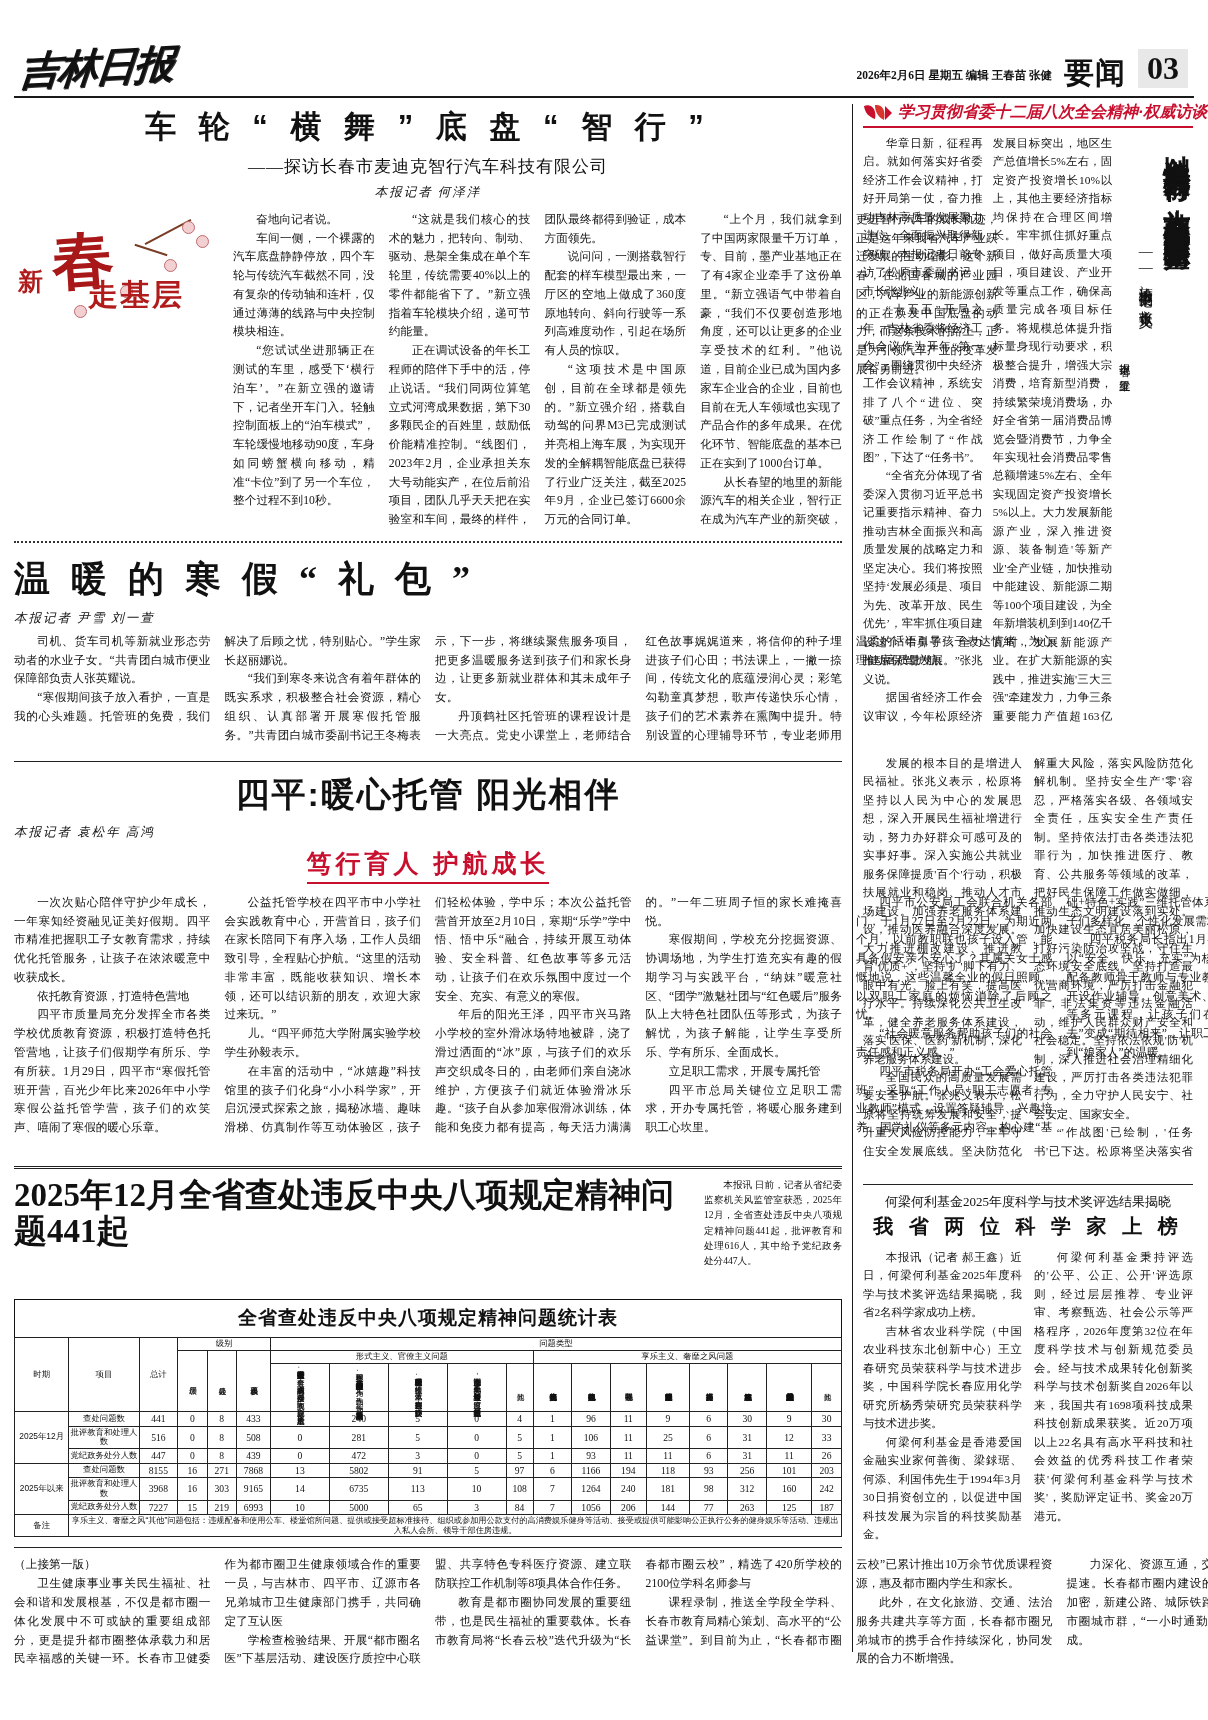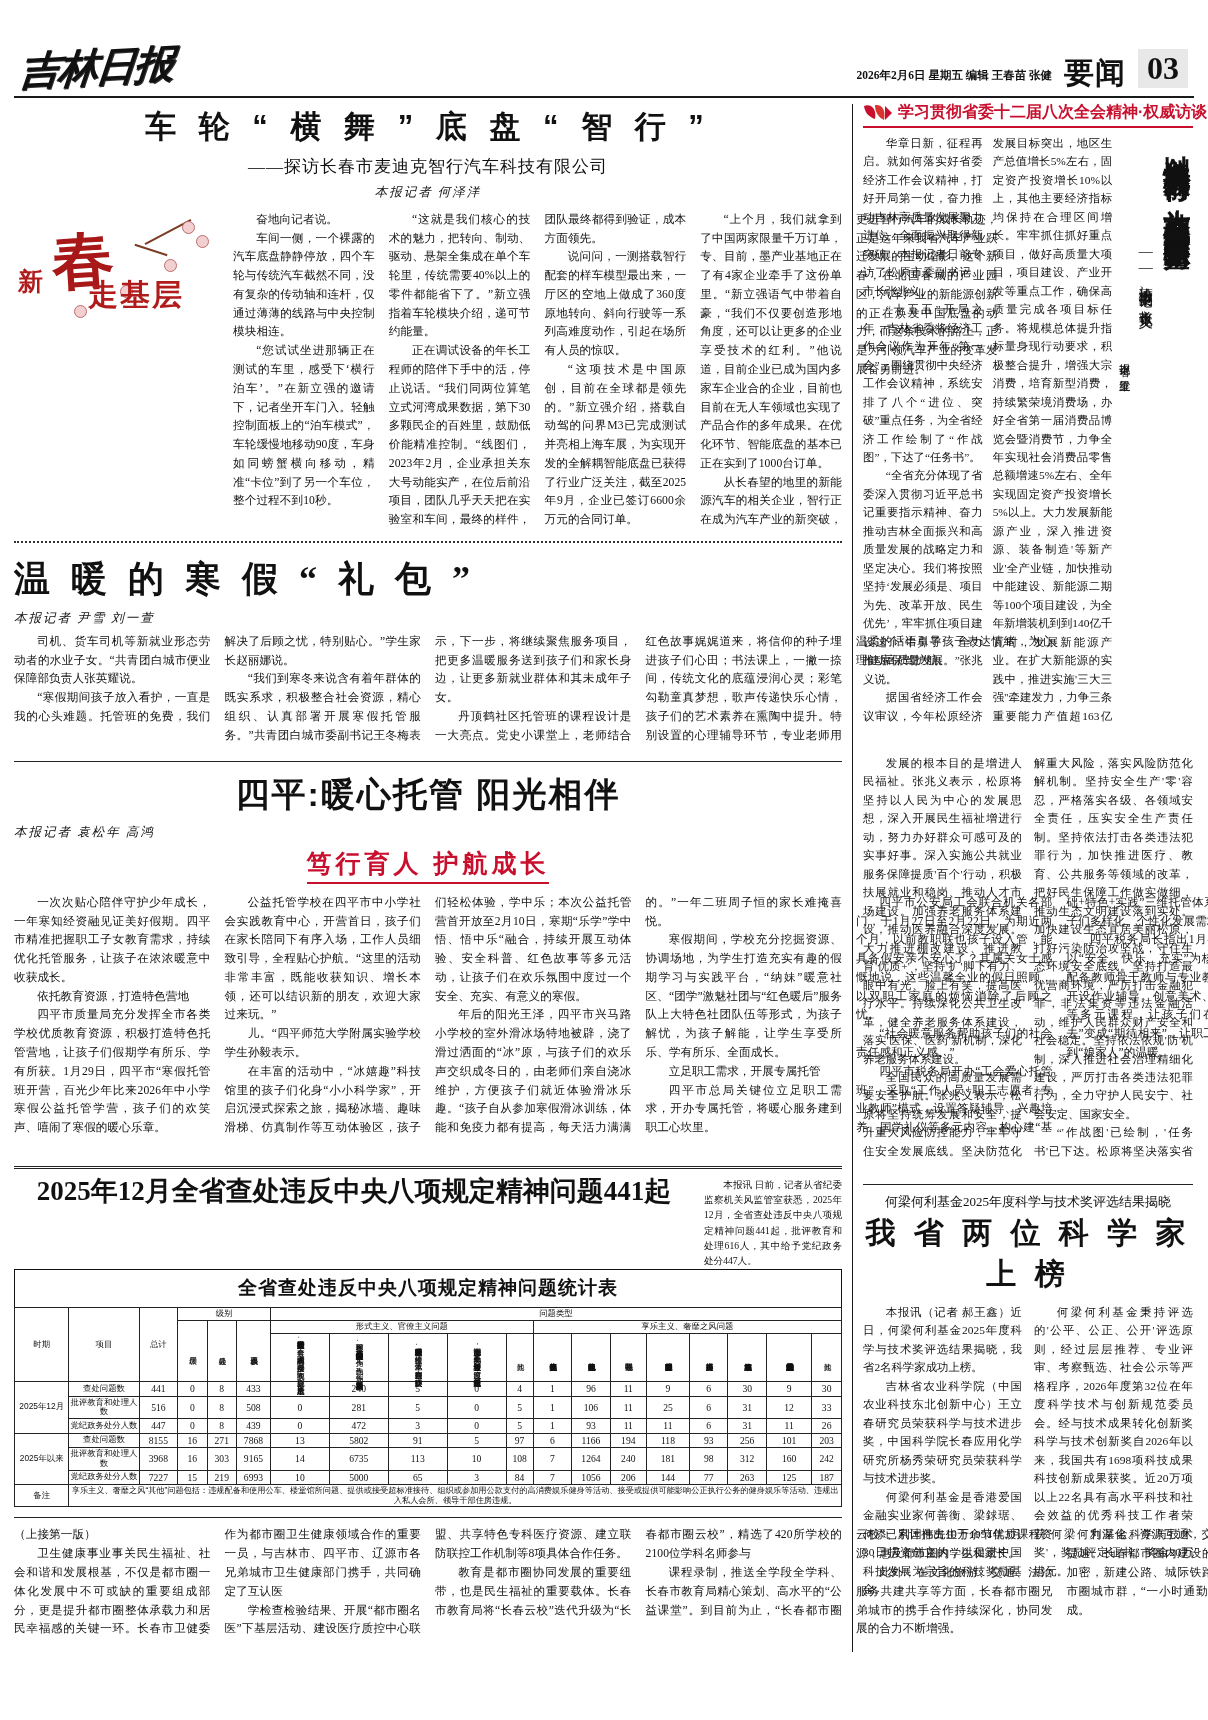--- a/index.html
+++ b/index.html
@@ -82,41 +82,41 @@
     text-align:center;margin:6px 0 10px 0;position:relative;
   }
   .redbanner .rb-txt{
     color:#c8102e;font-size:25px;font-weight:bold;letter-spacing:4px;
     font-family:"Liberation Sans",sans-serif;display:inline-block;
     border-bottom:2px solid #c8102e;padding-bottom:2px;
   }
   .tbl-head{
     font-size:19px;font-weight:bold;text-align:center;letter-spacing:1px;
     font-family:"Liberation Sans",sans-serif;padding:5px 0 6px 0;
-    border-left:1.4px solid #111;border-right:1.4px solid #111;border-top:1.4px solid #111;
+    border-left:1.4px solid #111;border-right:1.4px solid #111;border-top:1.4px solid #111;margin-top:30px;
   }
   table.stat{
     border-collapse:collapse;width:100%;font-size:8.4px;
     font-family:"Liberation Sans",sans-serif;table-layout:fixed;
   }
   table.stat td,table.stat th{
     border:1px solid #222;text-align:center;vertical-align:middle;padding:1px 0;
     line-height:1.18;font-weight:normal;
   }
   .vt{writing-mode:vertical-rl;text-orientation:upright;letter-spacing:0px;
       margin:0 auto;max-height:86px;font-size:7.6px;line-height:1.15;}
   .vt2{writing-mode:vertical-rl;text-orientation:upright;letter-spacing:0px;
       margin:0 auto;max-height:56px;font-size:7.6px;line-height:1.15;}
   .num{font-size:9.6px;font-family:"Liberation Serif",serif;}
   .remark{font-size:8.2px;text-align:left;padding:3px 4px;line-height:1.45;}
 
   
   .rb-top{
     display:flex;align-items:center;gap:5px;margin:4px 0 6px 0;
-    border-bottom:2px solid #c8102e;padding-bottom:3px;
+    border-bottom:2px solid #c8102e;padding-bottom:3px;font-style:italic;
   }
   .rb-top .txt{color:#c8102e;font-size:16px;font-weight:bold;letter-spacing:0px;
       font-family:"Liberation Sans",sans-serif;white-space:nowrap;}
   .flag{width:30px;height:20px;position:relative;flex:0 0 auto;}
 
   .vert-block{display:flex;flex-direction:row-reverse;gap:4px;align-items:flex-start;}
   .vhead{
     writing-mode:vertical-rl;text-orientation:upright;
     font-size:27px;font-weight:bold;letter-spacing:2px;line-height:1.25;
     font-family:"Liberation Sans",sans-serif;height:600px;
@@ -129,21 +129,21 @@
   .vsign{
     writing-mode:vertical-rl;text-orientation:upright;
     font-size:11px;letter-spacing:1px;line-height:1.4;
     height:170px;margin-top:220px;
   }
   .r-text{font-size:11.4px;line-height:1.62;text-align:justify;}
   .r-text p{margin:0;text-indent:2em;}
   .r-cols2{column-count:2;column-gap:12px;}
 
   .sub-t{font-size:13px;text-align:center;margin:8px 0 2px 0;letter-spacing:0px;}
-  .main-t{font-size:30px;font-weight:bold;text-align:center;letter-spacing:5px;
+  .main-t{font-size:20px;font-weight:bold;text-align:center;letter-spacing:5px;
           font-family:"Liberation Sans",sans-serif;margin:2px 0 8px 0;}
   .nohang{text-indent:0 !important;}
 </style>
 </head>
 <body>
 
 <div class="page">
 
   <div class="masthead">
     <div class="logo">吉林日报</div>
@@ -227,21 +227,21 @@
           <p>“社会暖意服务帮助孩子们的社会责任感和正义感。”</p>
           <p>四平市税务局开办“工会爱心托管班”，采取“工作人员+职工志愿者+专业教师”模式，设置答疑辅导、兴趣培养、国学礼仪等多元内容，构心建“基础+特色+实践”三维托管体系，解足孩子们多样化、个性化发展需求。</p>
           <p>四平税务局长指出1月4日开班，以“安全、快乐、充实”为核心理念，配备教师骨干教师与专业教师团队，开设作业辅导、创意美术、趣味互动等多元课程，让孩子们在“无忧可去”变成“期待相来”，让职工真切感受到“娘家人”的温暖。</p>
         </div>
       </div>
 
       <div class="solid-thick"></div>
 
       <div style="display:flex;gap:10px;align-items:flex-start;">
         <div style="flex:1 1 auto;">
-          <div style="font-size:27px;font-weight:bold;letter-spacing:0px;font-family:'Liberation Serif',serif;line-height:1.1;text-align:center;">2025年12月全省查处违反中央八项规定精神问题441起</div>
+          <div style="font-size:33px;font-weight:bold;letter-spacing:0px;font-family:'Liberation Serif',serif;line-height:1.1;">2025年12月全省查处违反中央八项规定精神问题441起</div>
         </div>
         <div style="width:138px;flex:0 0 auto;font-size:9.6px;line-height:1.6;text-align:justify;">
           <p style="margin:0;text-indent:2em;">本报讯 日前，记者从省纪委监察机关风监管室获悉，2025年12月，全省查处违反中央八项规定精神问题441起，批评教育和处理616人，其中给予党纪政务处分447人。</p>
         </div>
       </div>
 
       <div class="tbl-head">全省查处违反中央八项规定精神问题统计表</div>
 
       <table class="stat">
         <colgroup>

